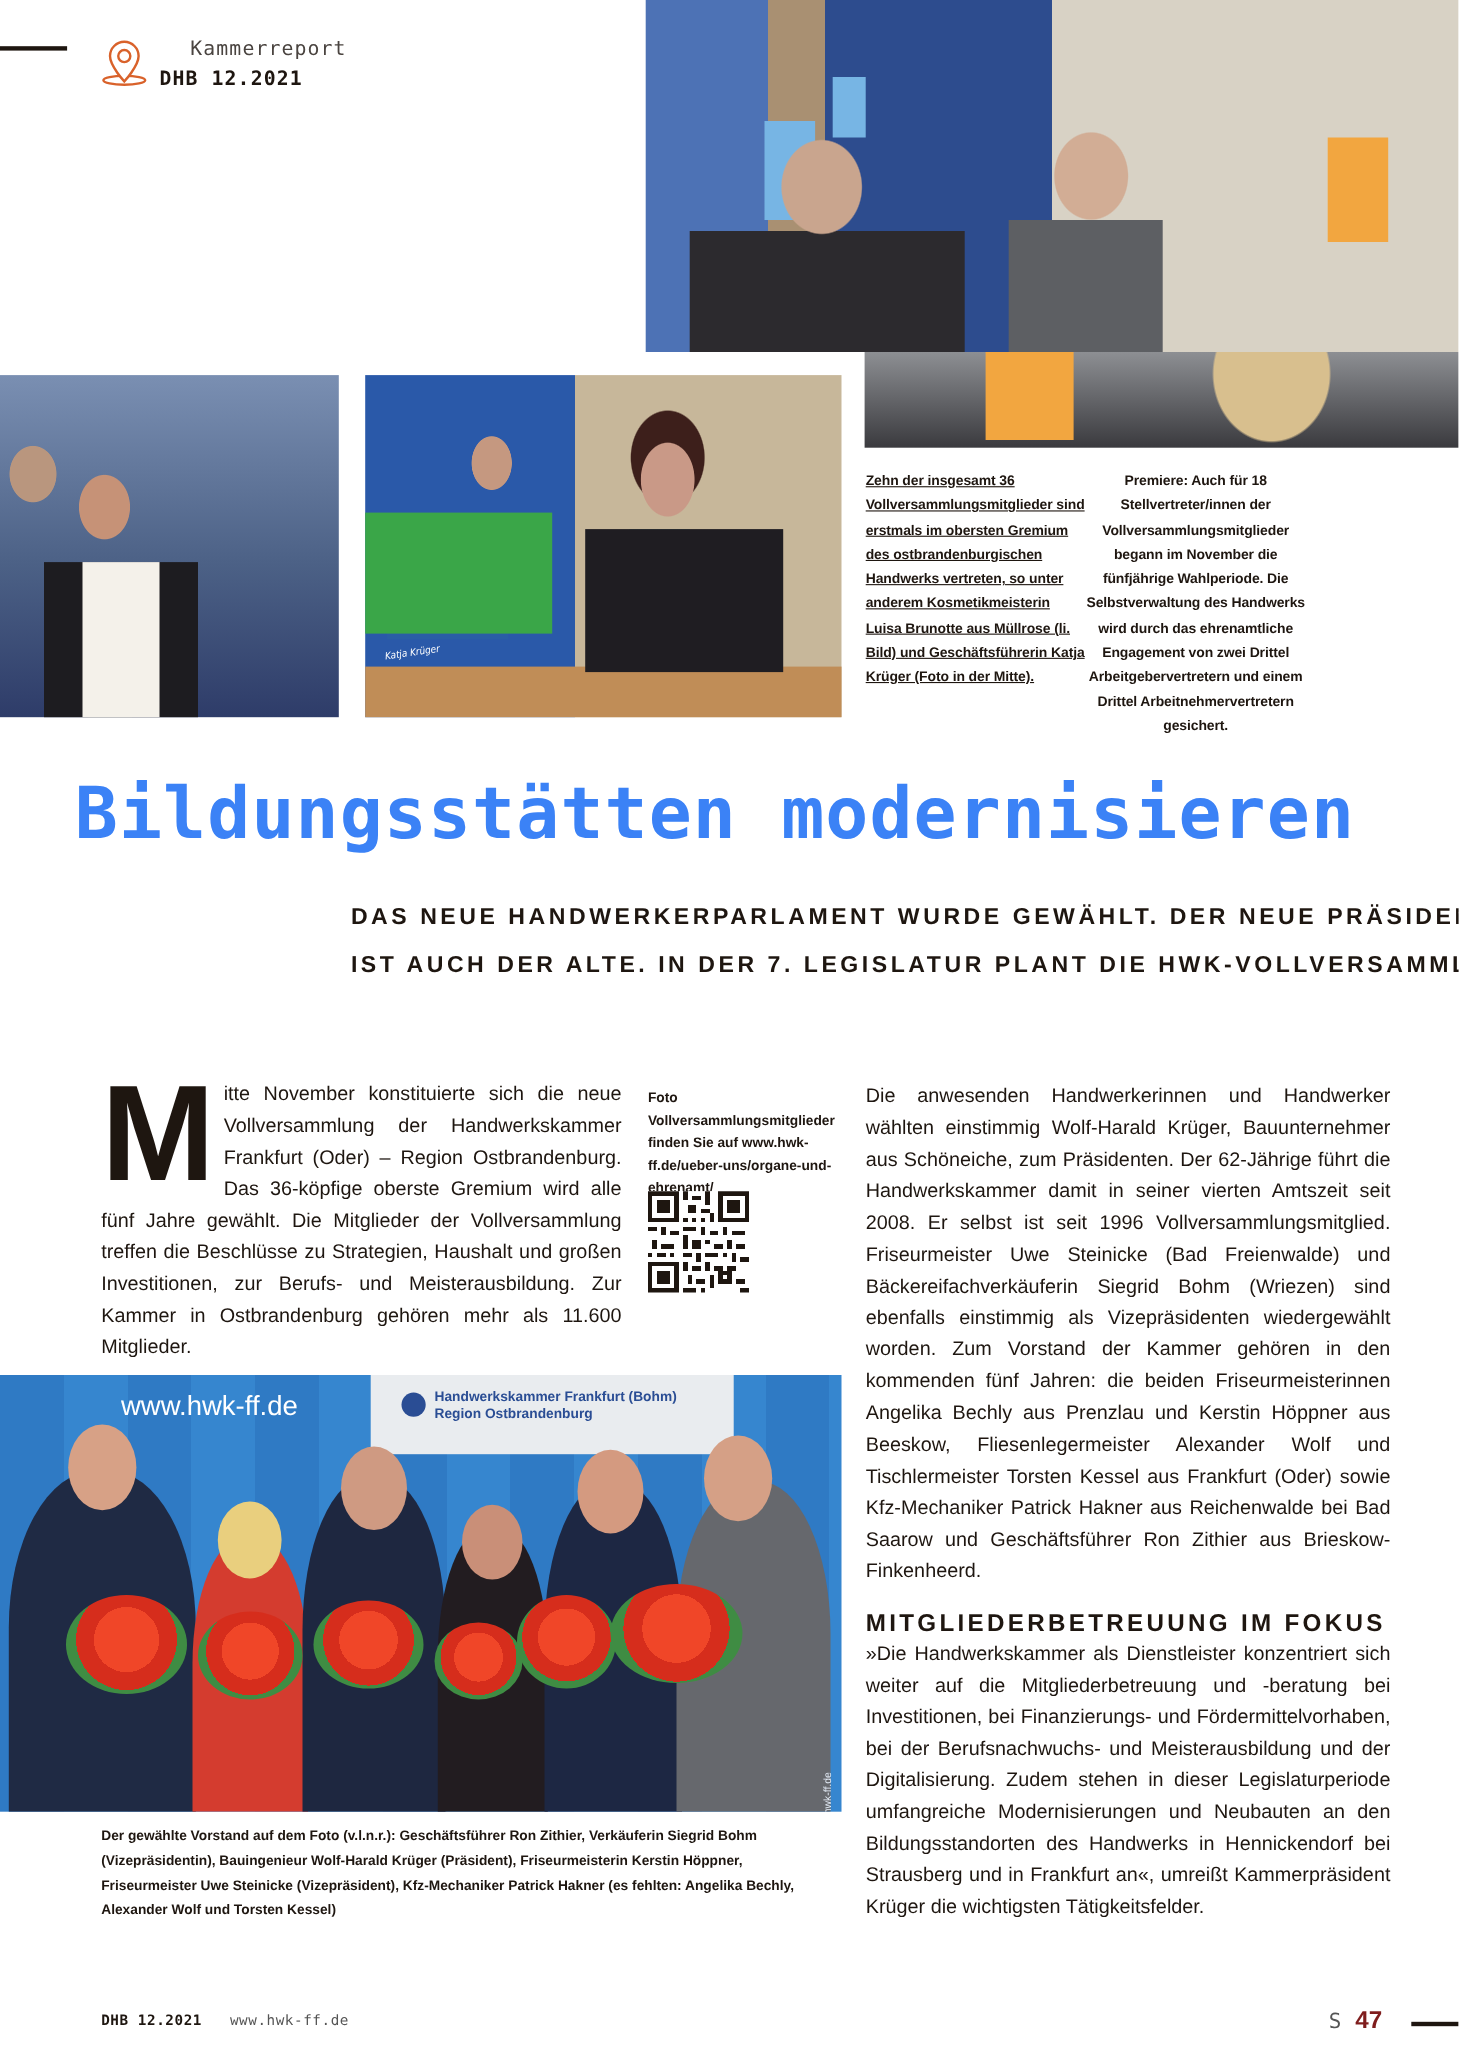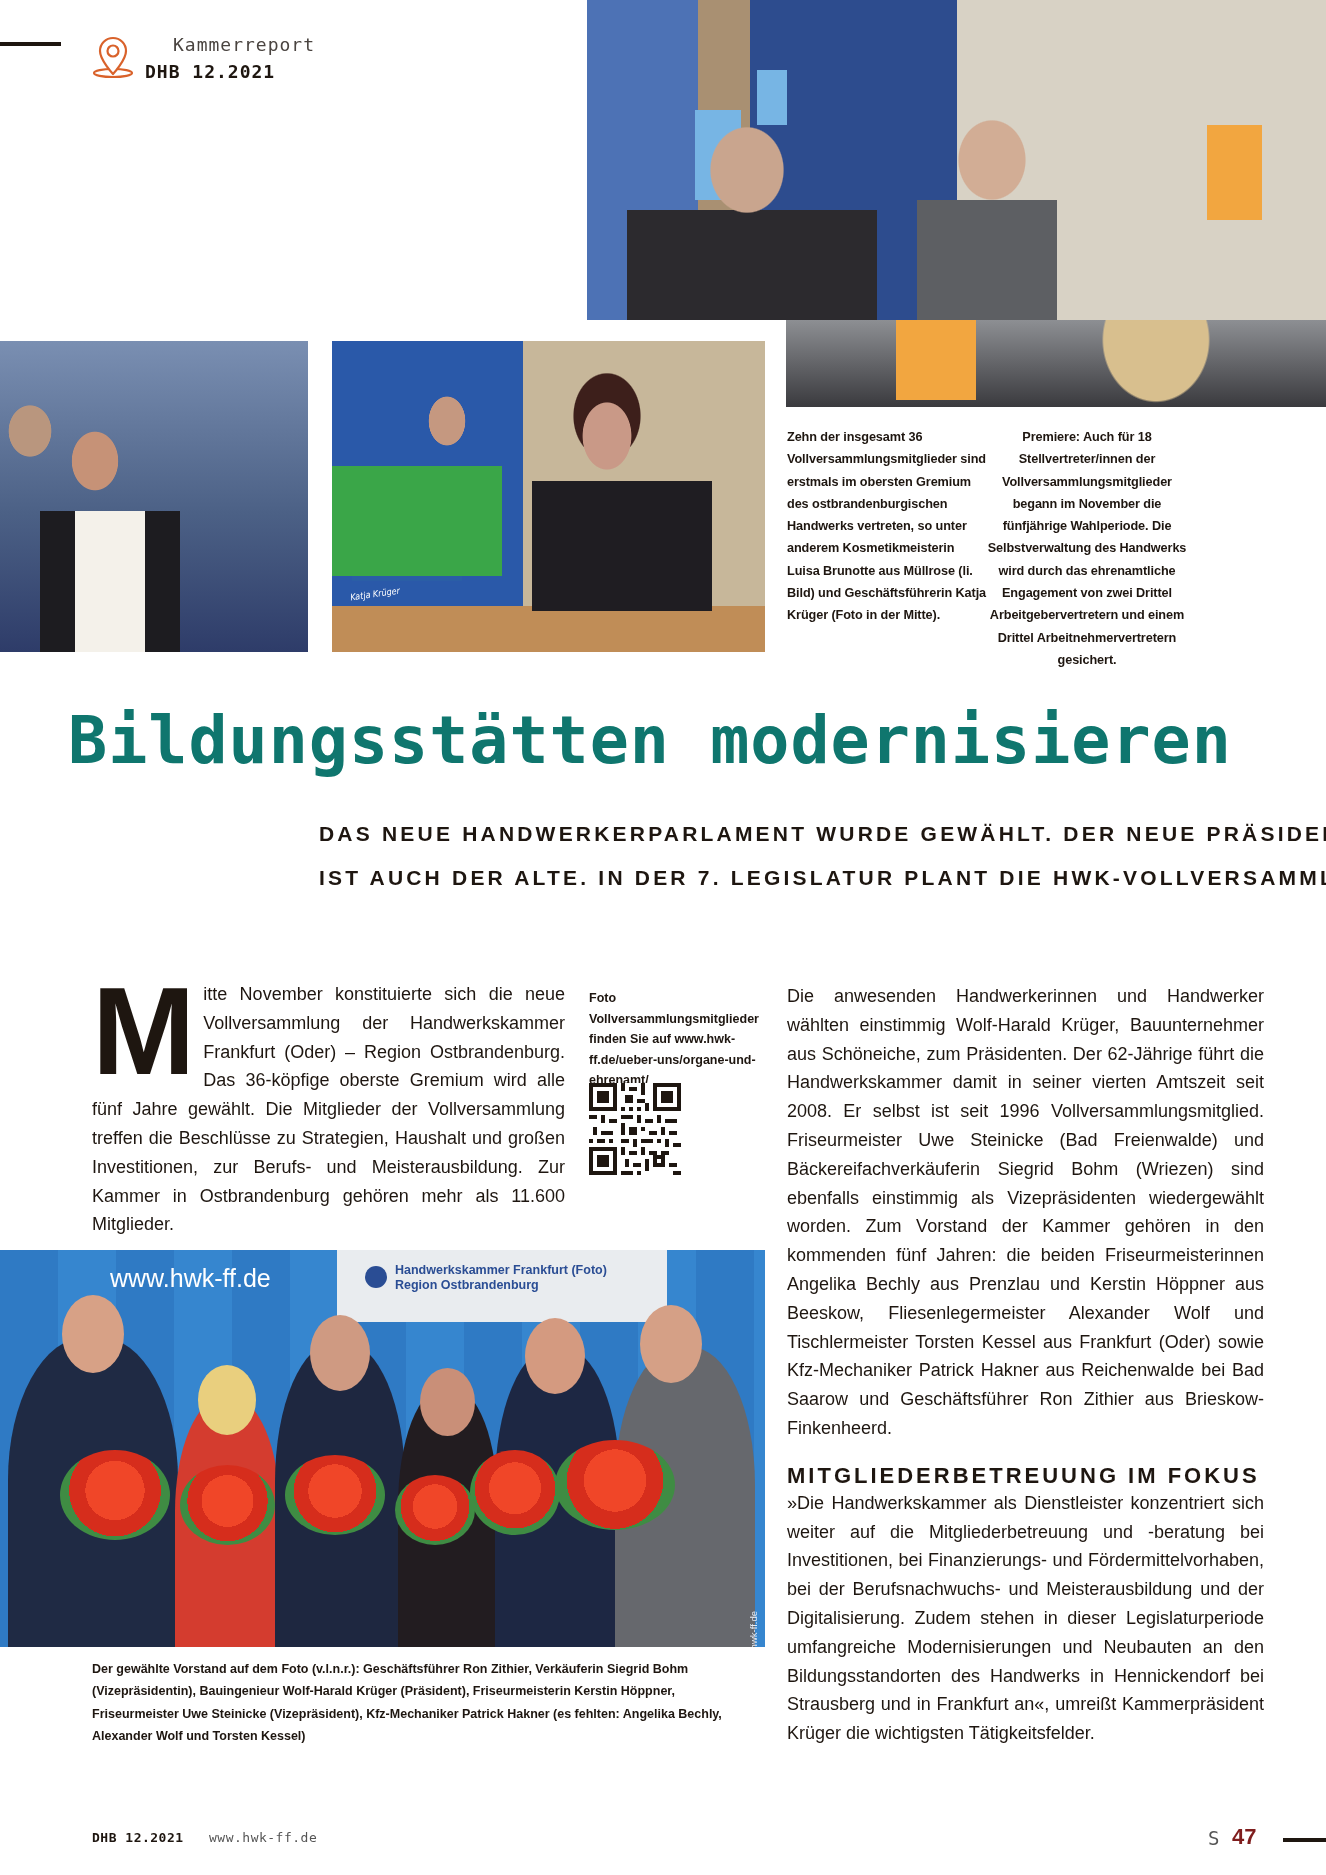--- a/index.html
+++ b/index.html
@@ -64,25 +64,25 @@
   .group-url { position: absolute; left: 110px; top: 14px; font-family: "Liberation Sans", sans-serif; font-size: 25px; color: #ffffff; }
   .group-banner { position: absolute; left: 395px; top: 13px; font-family: "Liberation Sans Narrow", "Liberation Sans", sans-serif; font-size: 12.5px; line-height: 15px; color: #2a4d94; font-weight: bold; }
   .group-banner-logo { position: absolute; left: 365px; top: 16px; width: 22px; height: 22px; border-radius: 50%; background: #2a4d94; }
   .person { position: absolute; bottom: 0; border-radius: 46% 46% 0 0; }
   .head { position: absolute; border-radius: 50%; }
   .bouquet { position: absolute; border-radius: 50%; background: radial-gradient(circle at 50% 45%, #f04628 0 40%, #d62d1c 40% 62%, #3f8c43 62% 100%); }
   .group-credit { position: absolute; right: 6px; bottom: 36px; font-family: "Liberation Sans", sans-serif; font-size: 9.5px; color: #e4ecf7; transform: rotate(-90deg); transform-origin: right bottom; white-space: nowrap; }
 
   
   .caption-small { font-family: "Liberation Sans Narrow", "Liberation Sans", sans-serif; font-size: 12.7px; line-height: 22.3px; color: #1e1610; font-weight: bold; letter-spacing: -0.1px; }
-  .caption-a { left: 787px; top: 426px; width: 200px; }
+  .caption-a { left: 787px; top: 426px; width: 200px; text-decoration: underline; }
   .caption-b { left: 987px; top: 426px; width: 200px; text-align: center; }
 
   
-  .headline { left: 68px; top: 703px; font-family: "DejaVu Sans Mono", "Liberation Mono", monospace; font-size: 65px; letter-spacing: 1px; color: #0f766e; white-space: nowrap; }
+  .headline { left: 68px; top: 703px; font-family: "DejaVu Sans Mono", "Liberation Mono", monospace; font-size: 65px; letter-spacing: 1px; color: #3b82f6; white-space: nowrap; }
 
   .subhead { left: 292px; top: 812px; width: 920px; font-family: "Liberation Sans Narrow", "Liberation Sans", sans-serif; font-size: 21px; line-height: 44px; letter-spacing: 3.2px; font-weight: bold; color: #1e1610; text-transform: uppercase; }
   .subhead span { display: block; white-space: nowrap; margin-left: 27px; }
 
   
   .col { font-family: "Liberation Sans Narrow", "Liberation Sans", sans-serif; font-size: 18px; line-height: 28.8px; color: #1e1610; text-align: justify; }
   .col-left { left: 92px; top: 980px; width: 473px; }
   .dropcap { float: left; font-family: "Liberation Sans", sans-serif; font-weight: bold; font-size: 124px; line-height: 94px; height: 96px; margin: 4px 12px 0 0; color: #1e1610; letter-spacing: -4px; }
   .col-right { left: 787px; top: 982px; width: 477px; }
   .section-head { font-family: "Liberation Sans Narrow", "Liberation Sans", sans-serif; font-weight: bold; font-size: 22px; letter-spacing: 3px; text-transform: uppercase; margin-top: 20px; line-height: 26px; text-align: left; }
@@ -205,21 +205,21 @@
 <div class="abs col col-right">
   <p>Die anwesenden Handwerkerinnen und Handwerker wählten einstimmig Wolf-Harald Krüger, Bauunternehmer aus Schöneiche, zum Präsidenten. Der 62-Jährige führt die Handwerkskammer damit in seiner vierten Amtszeit seit 2008. Er selbst ist seit 1996 Vollversammlungsmitglied. Friseurmeister Uwe Steinicke (Bad Freienwalde) und Bäckereifachverkäuferin Siegrid Bohm (Wriezen) sind ebenfalls einstimmig als Vizepräsidenten wiedergewählt worden. Zum Vorstand der Kammer gehören in den kommenden fünf Jahren: die beiden Friseurmeisterinnen Angelika Bechly aus Prenzlau und Kerstin Höppner aus Beeskow, Fliesenlegermeister Alexander Wolf und Tischlermeister Torsten Kessel aus Frankfurt (Oder) sowie Kfz-Mechaniker Patrick Hakner aus Reichenwalde bei Bad Saarow und Geschäftsführer Ron Zithier aus Brieskow-Finkenheerd.</p>
   <h2 class="section-head">Mitgliederbetreuung im Fokus</h2>
   <p>»Die Handwerkskammer als Dienstleister konzentriert sich weiter auf die Mitgliederbetreuung und -beratung bei Investitionen, bei Finanzierungs- und Fördermittelvorhaben, bei der Berufsnachwuchs- und Meisterausbildung und der Digitalisierung. Zudem stehen in dieser Legislaturperiode umfangreiche Modernisierungen und Neubauten an den Bildungsstandorten des Handwerks in Hennickendorf bei Strausberg und in Frankfurt an«, umreißt Kammerpräsident Krüger die wichtigsten Tätigkeitsfelder.</p>
 </div>
 
 <div class="abs photo photo-group">
   <div class="group-url">www.hwk-ff.de</div>
   <div class="group-banner-logo"></div>
   <div class="group-banner">
-    <div>Handwerkskammer Frankfurt (Foto)</div>
+    <div>Handwerkskammer Frankfurt (Bohm)</div>
     <div>Region Ostbrandenburg</div>
   </div>
 
   <div class="person" style="left:8px;width:170px;height:310px;background:#1f2a44;"></div>
   <div class="head" style="left:62px;top:45px;width:62px;height:78px;background:#d7a186;"></div>
   <div class="person" style="left:175px;width:105px;height:250px;background:#d43c2f;"></div>
   <div class="head" style="left:198px;top:115px;width:58px;height:70px;background:#e9cf7e;"></div>
   <div class="person" style="left:275px;width:130px;height:305px;background:#1e2740;"></div>
   <div class="head" style="left:310px;top:65px;width:60px;height:76px;background:#cf9a82;"></div>
   <div class="person" style="left:398px;width:100px;height:260px;background:#221c20;"></div>

